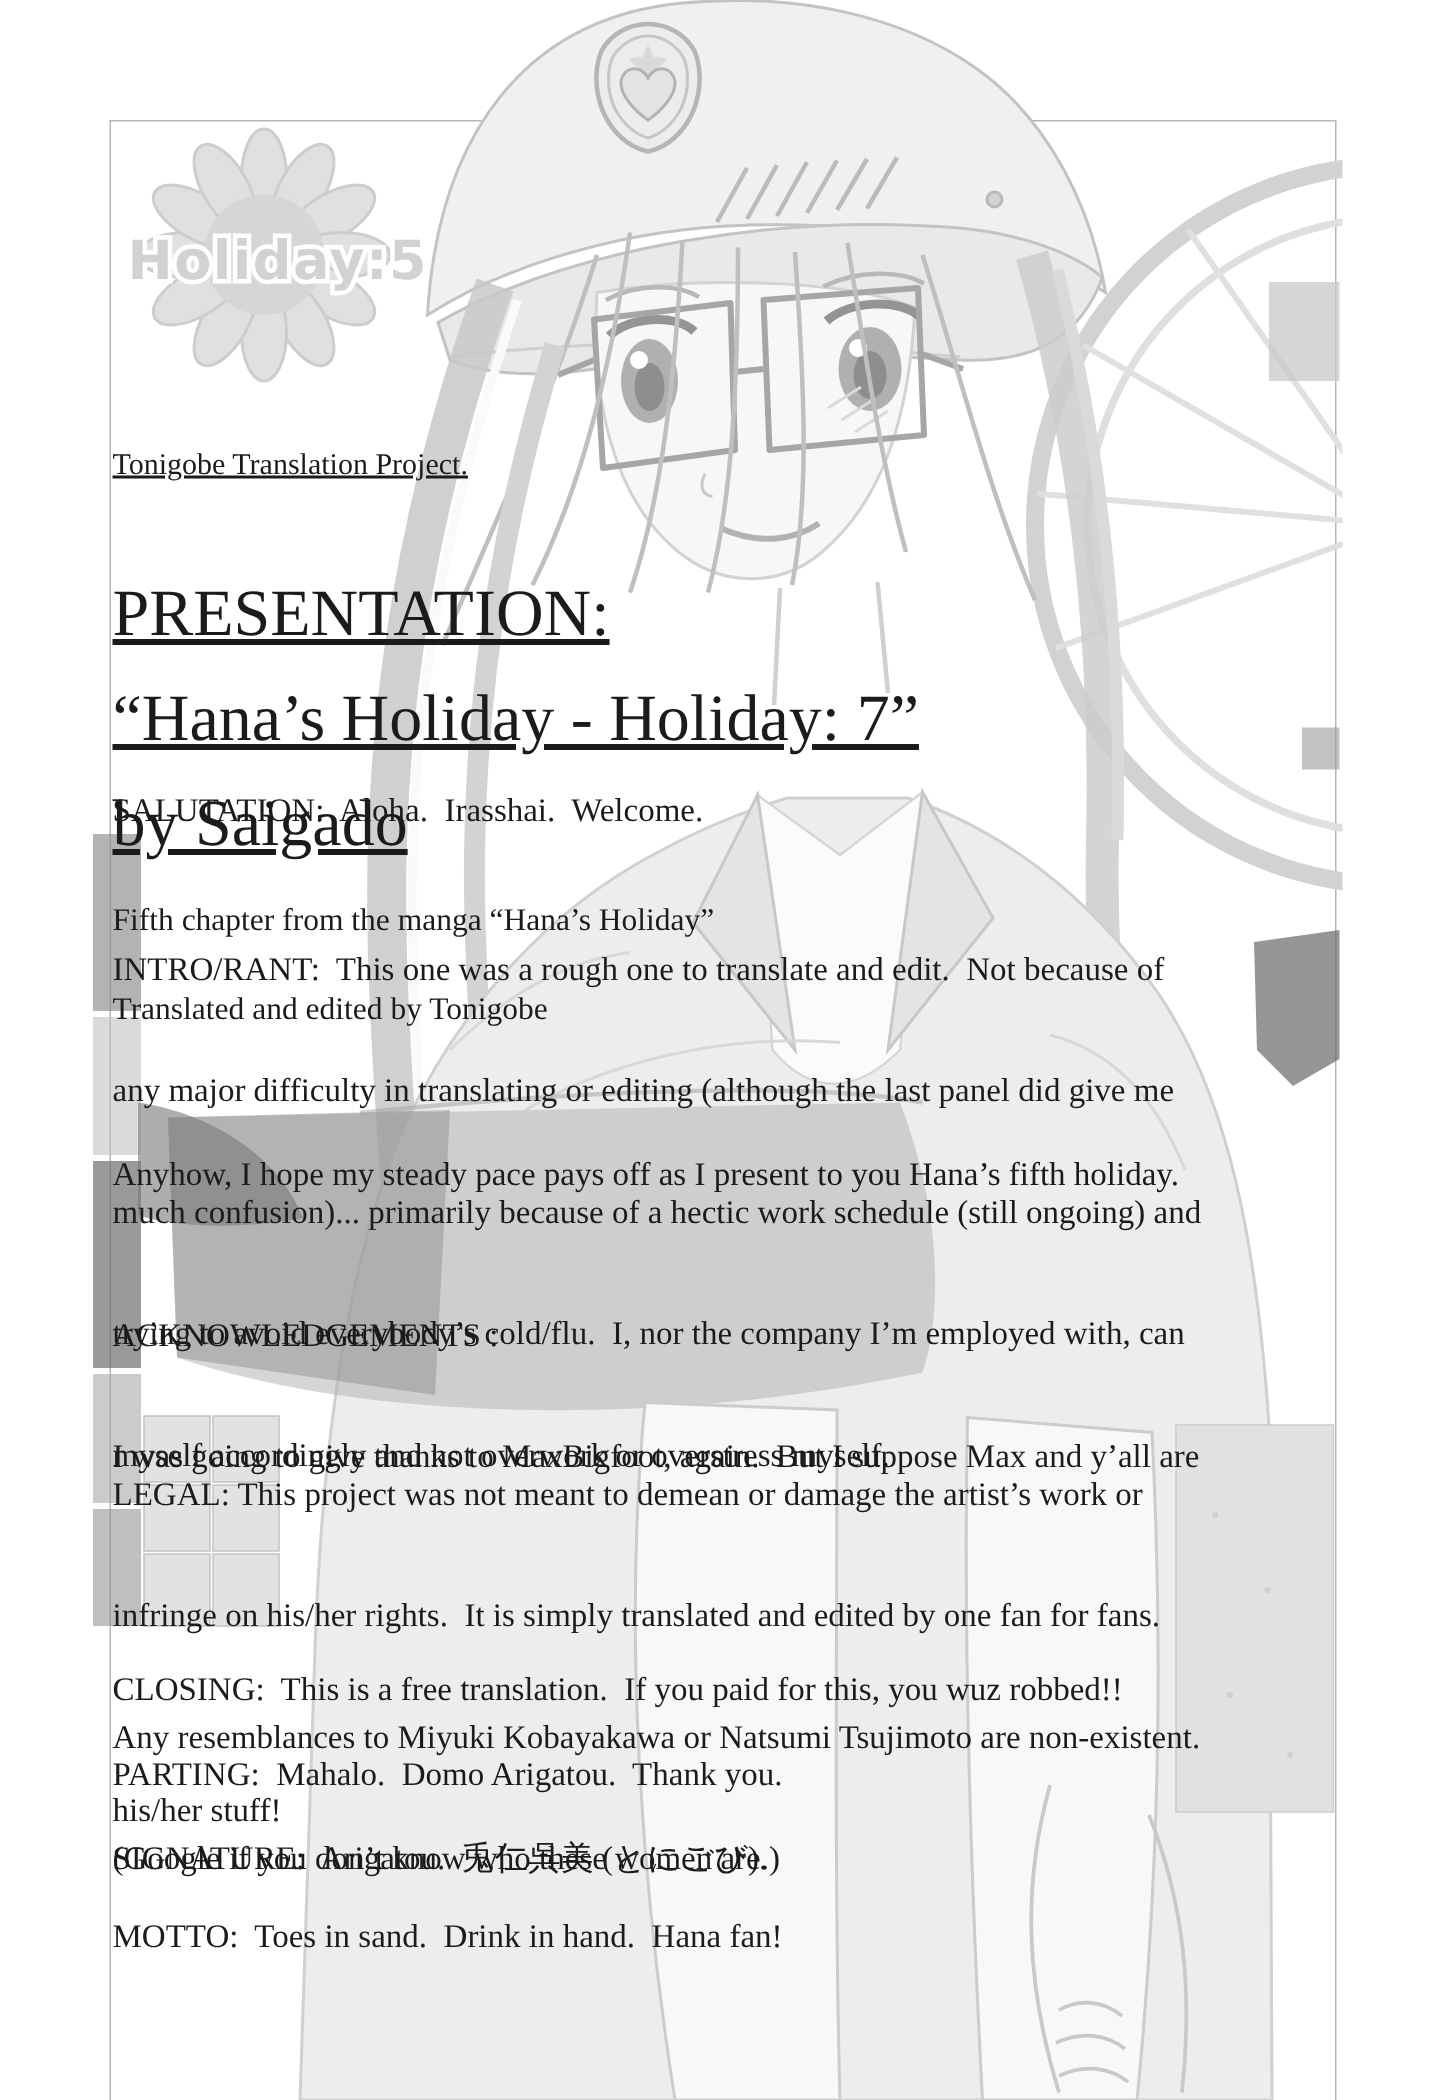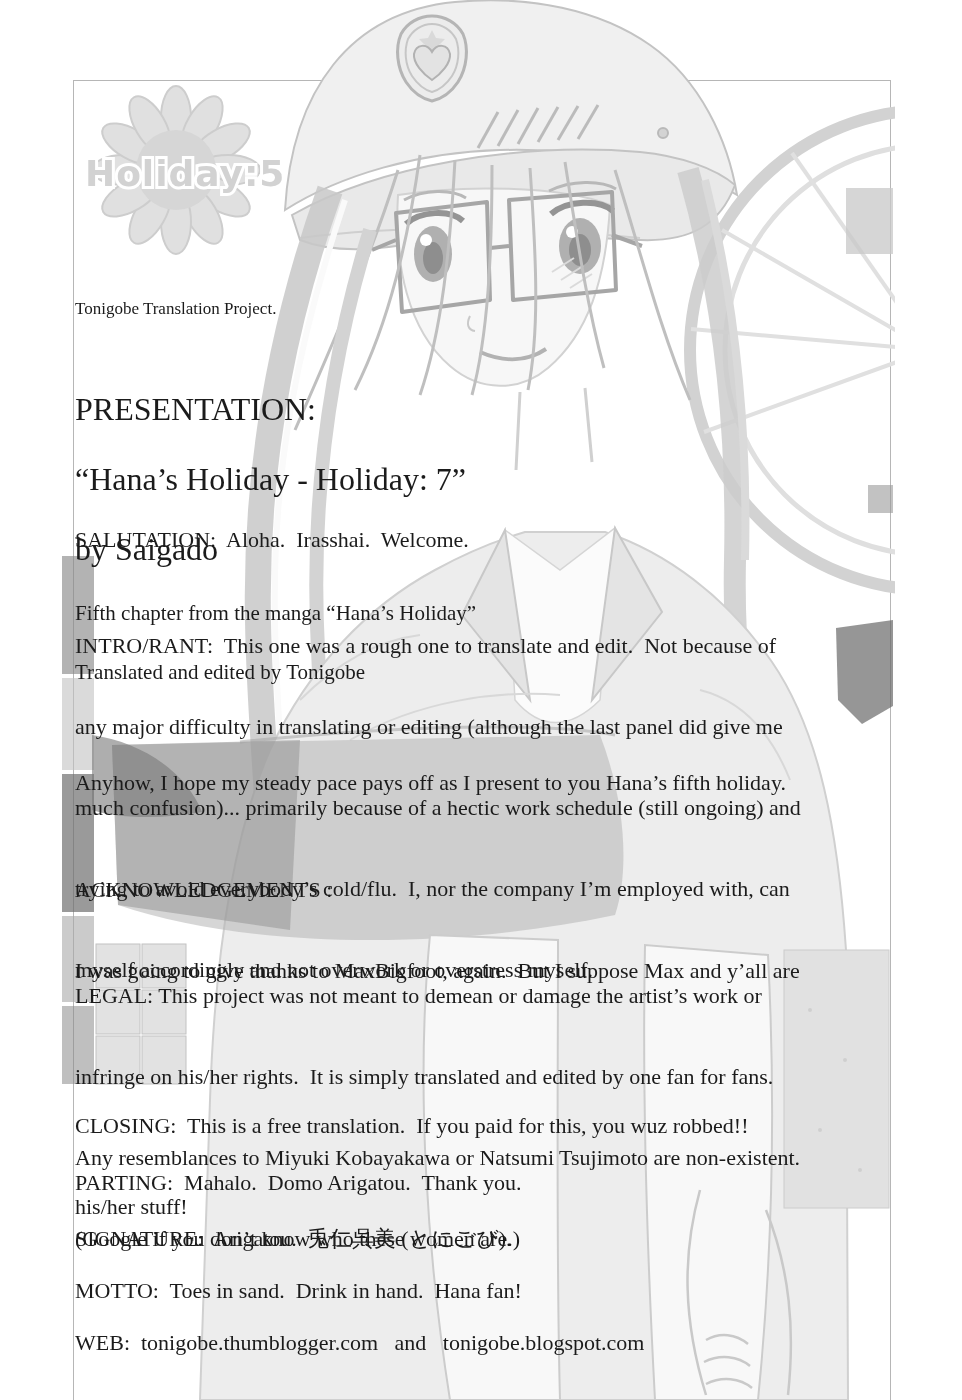--- a/index.html
+++ b/index.html
@@ -3,23 +3,23 @@
 <meta charset="utf-8">
 <style>
   html,body{margin:0;padding:0;background:#ffffff;}
   .page{position:relative;width:962px;height:1400px;background:#ffffff;overflow:hidden;
         font-family:"Liberation Serif",serif;color:#1b1b1b;}
   .frame{position:absolute;left:73px;top:80px;width:816px;height:1319px;
          border-left:1px solid #b6b6b6;border-top:1px solid #b6b6b6;border-right:1px solid #b6b6b6;}
   .bg{position:absolute;left:0;top:0;pointer-events:none;}
   .abs{position:absolute;left:75px;white-space:pre-wrap;}
   .body-text{font-size:22px;line-height:27px;}
-  .project{top:299px;font-size:17px;}
+  .project{top:299px;font-size:20px;text-decoration:underline;}
   .presentation{top:356px;}
-  .pres-h{font-size:32px;line-height:34px;}
+  .pres-h{font-size:44px;line-height:34px;text-decoration:underline;}
   .pres-s{font-size:21px;line-height:22.5px;}
   .salutation{top:526px;}
   .intro{top:578px;}
   .anyhow{top:769px;}
   .ack{top:822px;}
   .legal{top:928px;}
   .closing{top:1058px;}
   .parting{top:1169px;}
   .signature{top:1225px;}
   .motto{top:1277px;}
@@ -238,15 +238,14 @@
   </section>
 
   <section class="abs body-text closing">
     <div>CLOSING:  This is a free translation.  If you paid for this, you wuz robbed!!</div>
     <div>his/her stuff!</div>
   </section>
 
   <div class="abs body-text parting">PARTING:  Mahalo.  Domo Arigatou.  Thank you.</div>
   <div class="abs body-text signature">SIGNATURE:  Arigatou.  兎仁呉美 (とにごび).</div>
   <div class="abs body-text motto">MOTTO:  Toes in sand.  Drink in hand.  Hana fan!</div>
-  <div class="abs body-text web">WEB:  tonigobe.thumblogger.com   and   tonigobe.blogspot.com</div>
 
 </div>
 
 </body></html>

